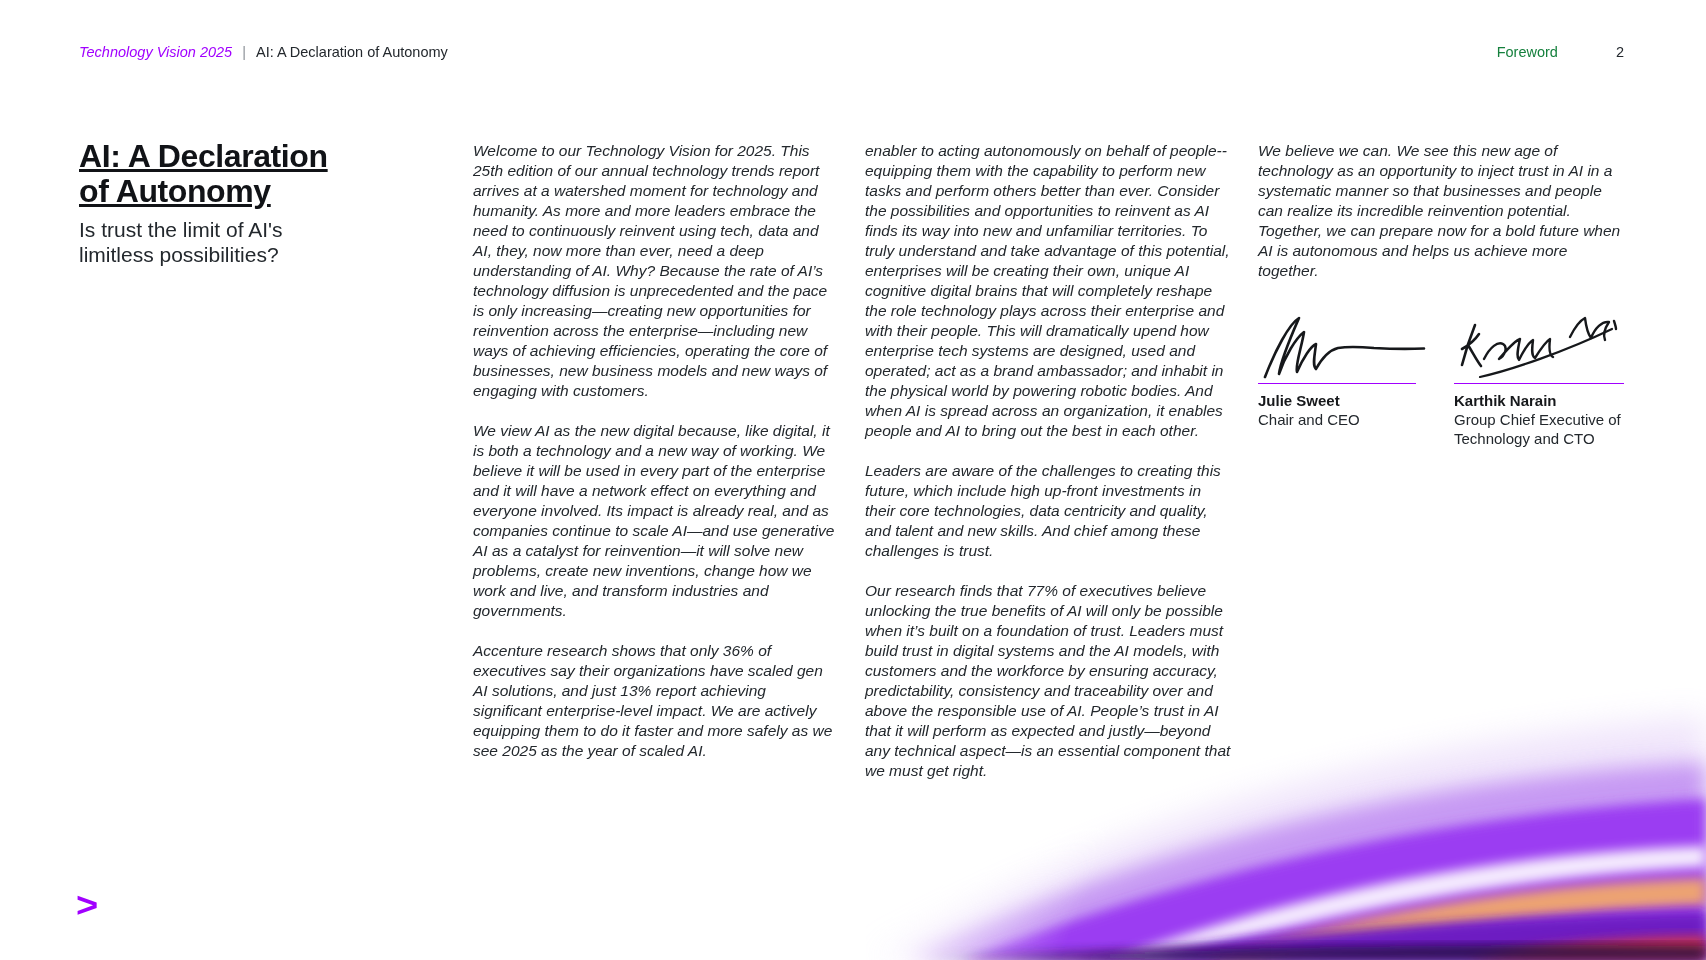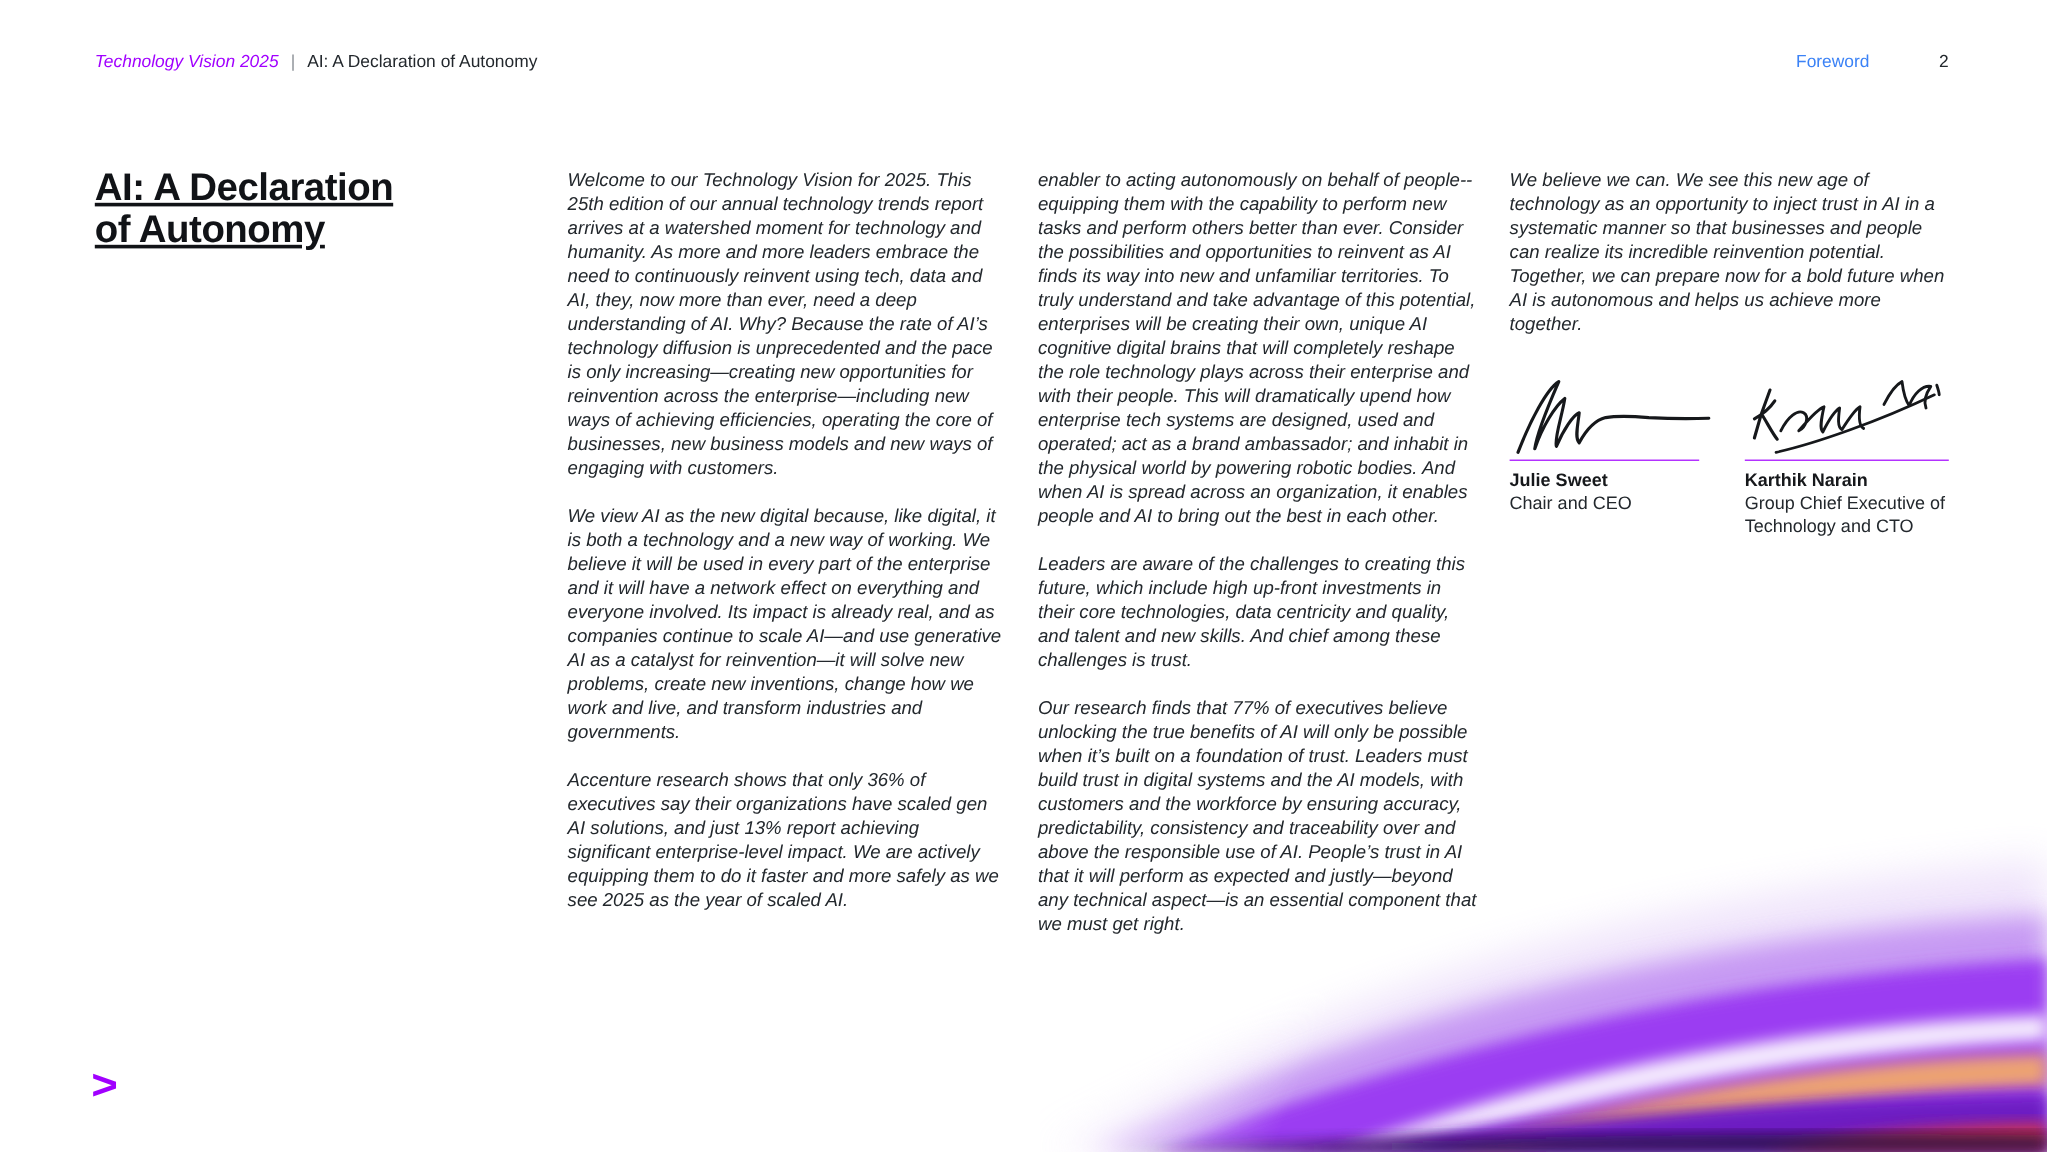--- a/index.html
+++ b/index.html
@@ -18,21 +18,21 @@
   .header {
     position: absolute; top: 44px; left: 79px; right: 82px;
     display: flex; justify-content: space-between; align-items: baseline;
     font-size: 14.5px;
   }
   .header-left { display: flex; align-items: baseline; gap: 10px; }
   .brand { color: #a100ff; font-style: italic; }
   .sep { color: #8d9298; font-weight: 300; }
   .doc-title { color: #23282d; }
   .header-right { display: flex; align-items: baseline; gap: 58px; }
-  .section-label { color: #3b82f6; padding-left: 40px; }
+  .section-label { color: #15803d; padding-left: 40px; }
   .page-num { color: #23282d; }
 
   
   .title-block { position: absolute; left: 79px; top: 139px; width: 300px; }
   .page-heading {
     font-size: 32px; font-weight: 700; letter-spacing: -0.4px;
     line-height: 1.08; color: #111317;
   }
   .page-heading span { display: block; text-decoration: underline; }
   .page-subheading {
@@ -90,20 +90,21 @@
     <span class="section-label">Foreword</span>
     <span class="page-num">2</span>
   </div>
 </div>
 
 <div class="title-block">
   <h1 class="page-heading">
     <span>AI: A Declaration</span>
     <span>of Autonomy</span>
   </h1>
+  <div class="page-subheading">Is trust the limit of AI's limitless possibilities?</div>
 </div>
 
 <div class="col col-1">
   <p>Welcome to our Technology Vision for 2025. This 25th edition of our annual technology trends report arrives at a watershed moment for technology and humanity. As more and more leaders embrace the need to continuously reinvent using tech, data and AI, they, now more than ever, need a deep understanding of AI. Why? Because the rate of AI’s technology diffusion is unprecedented and the pace is only increasing—creating new opportunities for reinvention across the enterprise—including new ways of achieving efficiencies, operating the core of businesses, new business models and new ways of engaging with customers.</p>
   <p>We view AI as the new digital because, like digital, it is both a technology and a new way of working. We believe it will be used in every part of the enterprise and it will have a network effect on everything and everyone involved. Its impact is already real, and as companies continue to scale AI—and use generative AI as a catalyst for reinvention—it will solve new problems, create new inventions, change how we work and live, and transform industries and governments.</p>
   <p>Accenture research shows that only 36% of executives say their organizations have scaled gen AI solutions, and just 13% report achieving significant enterprise-level impact. We are actively equipping them to do it faster and more safely as we see 2025 as the year of scaled AI.</p>
 </div>
 
 <div class="col col-2">
   <p>enabler to acting autonomously on behalf of people--equipping them with the capability to perform new tasks and perform others better than ever. Consider the possibilities and opportunities to reinvent as AI finds its way into new and unfamiliar territories. To truly understand and take advantage of this potential, enterprises will be creating their own, unique AI cognitive digital brains that will completely reshape the role technology plays across their enterprise and with their people. This will dramatically upend how enterprise tech systems are designed, used and operated; act as a brand ambassador; and inhabit in the physical world by powering robotic bodies. And when AI is spread across an organization, it enables people and AI to bring out the best in each other.</p>

